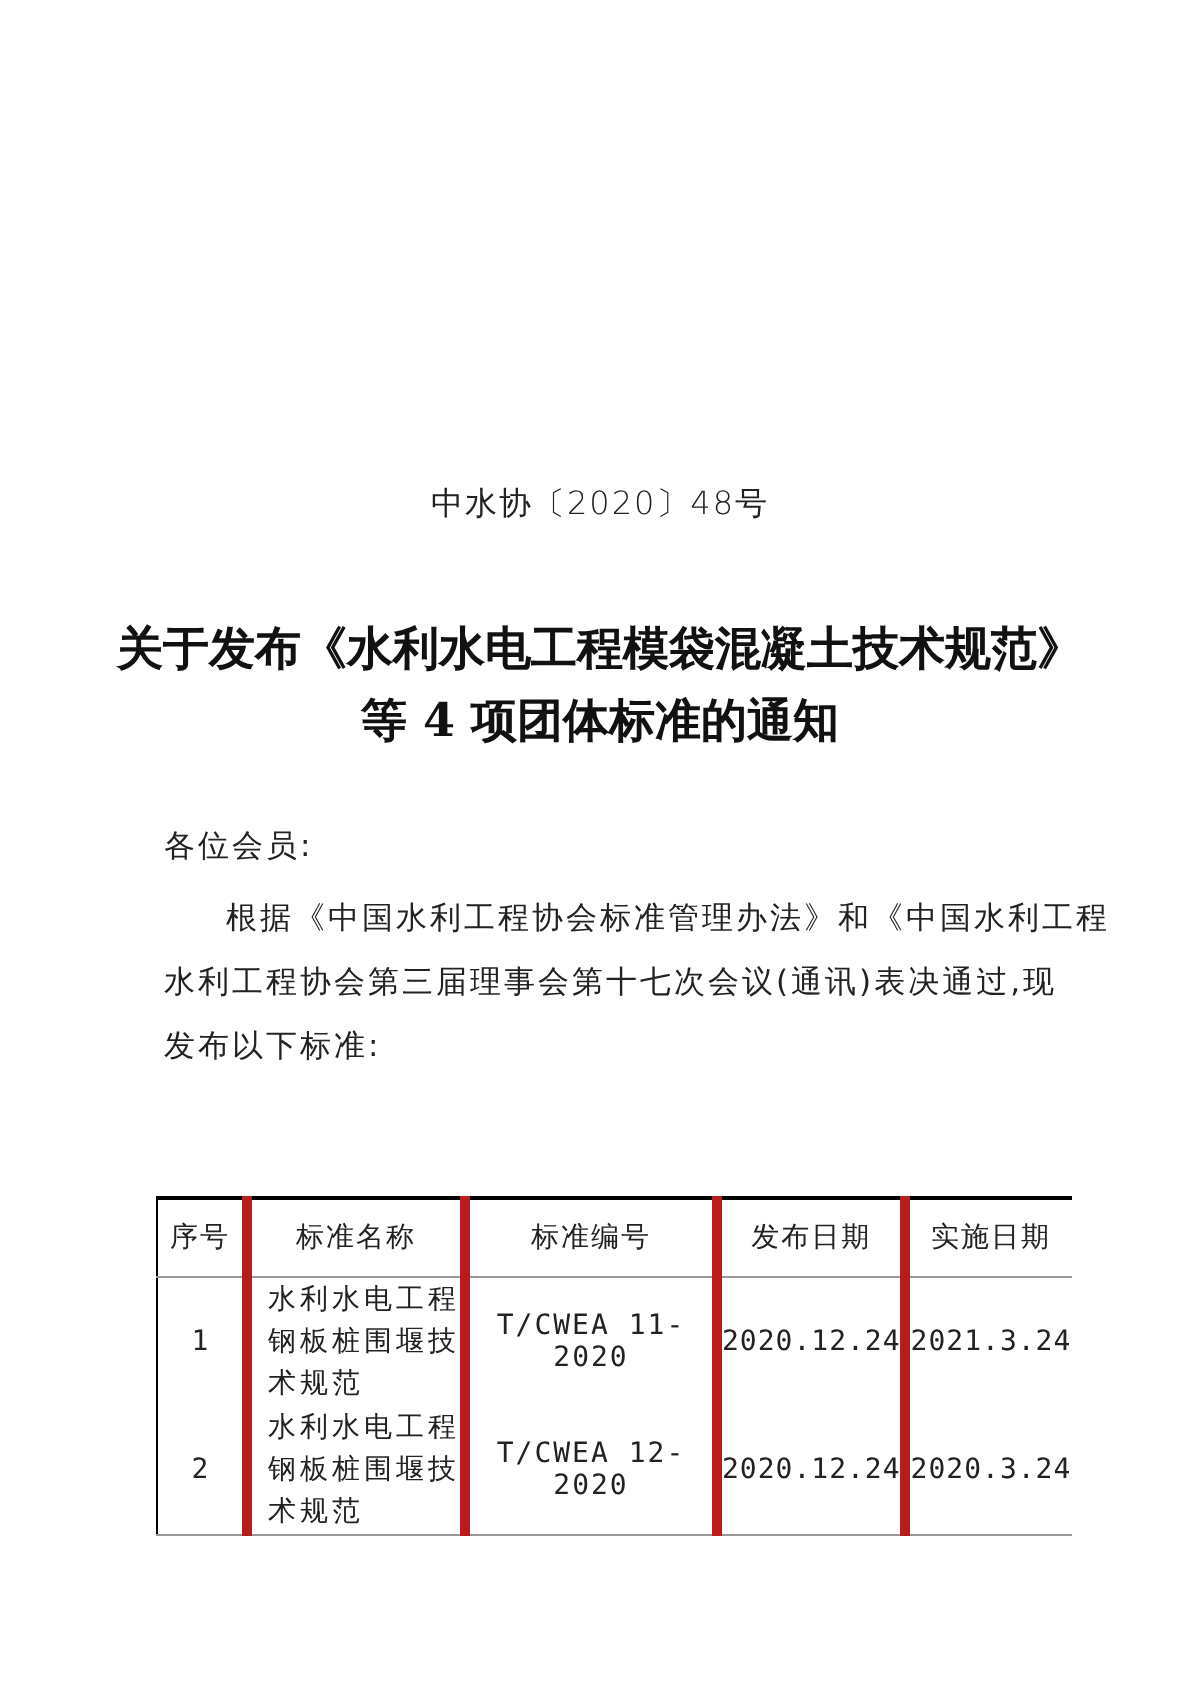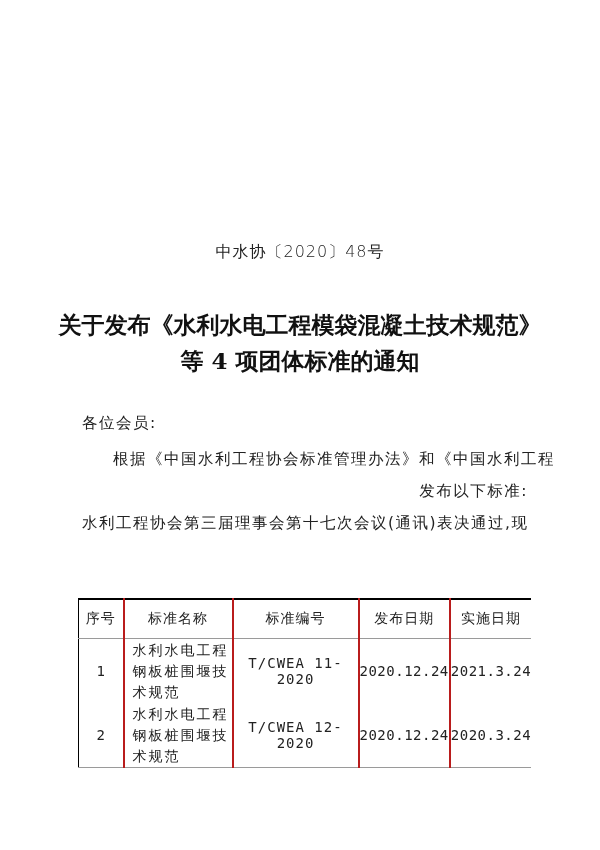--- a/index.html
+++ b/index.html
@@ -23,31 +23,31 @@
     .salutation {
       position: absolute; top: 413px; left: 82px;
       font-size: 15.5px; letter-spacing: 1.5px; color: #222;
       font-family: "DejaVu Sans", "Liberation Sans", sans-serif;
     }
     .body-para {
       position: absolute; top: 443px; left: 82px; width: 446px;
       font-size: 15.5px; line-height: 32px; letter-spacing: 1.5px; color: #222;
       font-family: "DejaVu Sans", "Liberation Sans", sans-serif;
     }
-    .body-para .line { display: block; white-space: nowrap; text-align: right; }
+    .body-para .line { display: block; white-space: nowrap; }
     .body-para .line.indent { padding-left: 31px; }
 
     table.standards {
       position: absolute; top: 598px; left: 78px;
       border-collapse: collapse; table-layout: fixed;
       font-family: "DejaVu Sans Mono", "Liberation Mono", monospace;
       font-size: 14px; color: #222;
     }
     table.standards th, table.standards td {
-      border-left: 2px solid #b91c1c;
+      border-left: 5px solid #b91c1c;
       padding: 0; text-align: center; vertical-align: middle;
     }
     table.standards thead tr { border-top: 2px solid #000; margin-left: 44px; }
     table.standards th {
       height: 38px; font-weight: normal; letter-spacing: 1px;
       font-family: "DejaVu Sans", "Liberation Sans", sans-serif;
       border-bottom: 1px solid #9a9a9a;
     }
     table.standards th:first-child, table.standards td:first-child { border-left: 1.5px solid #000; }
     table.standards tbody tr:last-child td { border-bottom: 1px solid #9a9a9a; }
@@ -74,22 +74,22 @@
 
   <div class="title">
     <span class="line">关于发布《水利水电工程模袋混凝土技术规范》</span>
     <span class="line">等 4 项团体标准的通知</span>
   </div>
 
   <div class="salutation">各位会员:</div>
 
   <div class="body-para">
     <span class="line indent">根据《中国水利工程协会标准管理办法》和《中国水利工程</span>
+    <span class="line">水利工程协会第三届理事会第十七次会议(通讯)表决通过,现</span>
     <span class="line">发布以下标准:</span>
-    <span class="line">水利工程协会第三届理事会第十七次会议(通讯)表决通过,现</span>
   </div>
 
   <table class="standards">
     <colgroup>
       <col class="c-seq">
         <col class="c-name">
         <col class="c-code">
         <col class="c-pub">
         <col class="c-impl">
     </colgroup>

